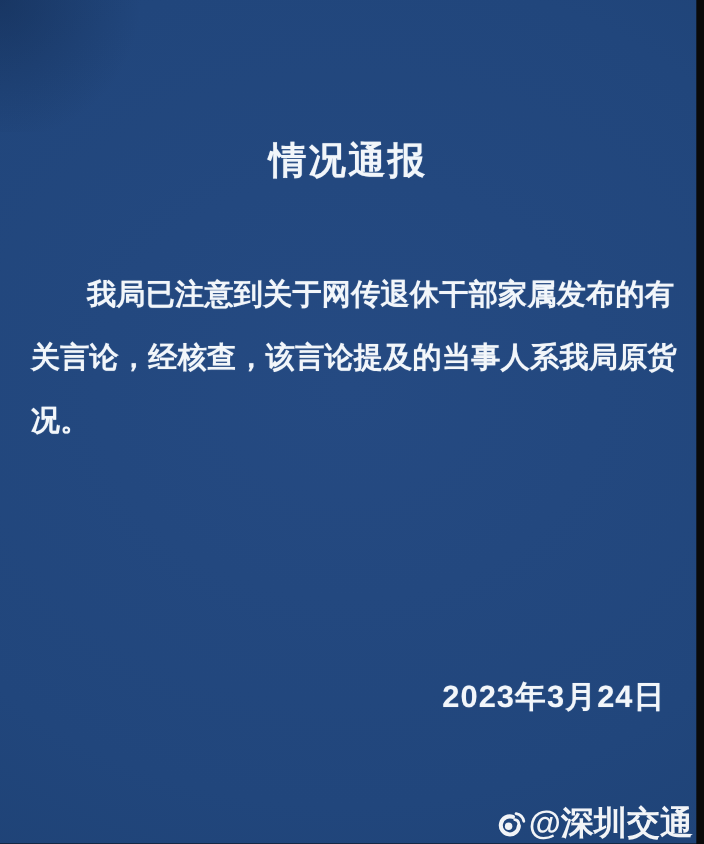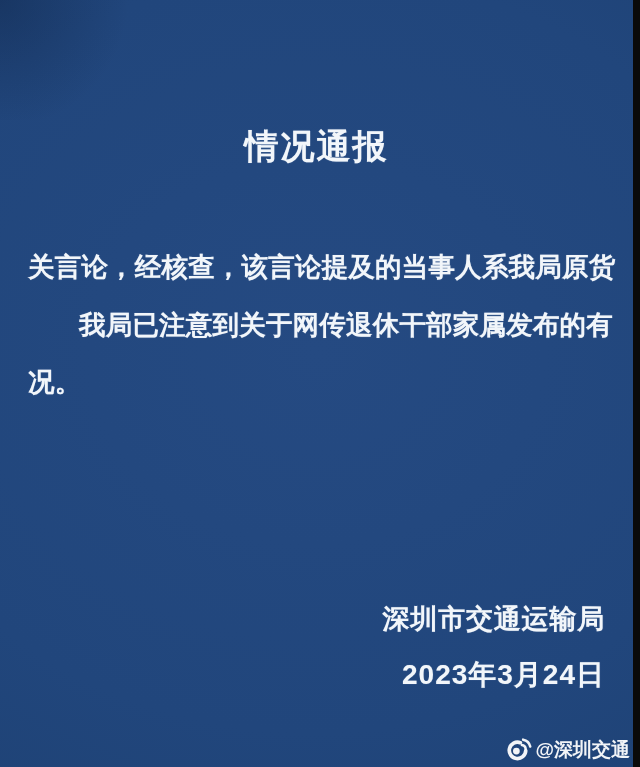--- a/index.html
+++ b/index.html
@@ -72,49 +72,48 @@
     margin-top: 14px;
     font-size: 28px;
     line-height: 41px;
     letter-spacing: 1px;
   }
   .watermark {
     position: absolute;
     right: 3px;
     bottom: 3px;
     display: flex;
-    align-items: center;
+    align-items: flex-start;
     gap: 3px;
     color: rgba(255,255,255,0.94);
-    font-size: 19px;
+    font-size: 30px;
     font-weight: bold;
     line-height: 28px;
   }
   .weibo-icon {
     display: inline-block;
     width: 29px;
     height: 29px;
   }
   .weibo-icon svg { display: block; width: 100%; height: 100%; }
 </style>
 </head>
 <body>
 
 <div class="notice-canvas">
 
   <div class="notice-title">情况通报</div>
 
   <div class="notice-body">
+    <div class="body-line indent">我局已注意到关于网传退休干部家属发布的有</div>
     <div class="body-line">关言论，经核查，该言论提及的当事人系我局原货</div>
-    <div class="body-line indent">我局已注意到关于网传退休干部家属发布的有</div>
     <div class="body-line">况。</div>
   </div>
 
   <div class="sign-block">
-    <div class="sign-name">深圳市交通运输局</div>
     <div class="sign-date">2023年3月24日</div>
   </div>
 
   <div class="watermark">
     <span class="weibo-icon">
       <svg viewBox="0 0 36 36" xmlns="http://www.w3.org/2000/svg">
 
         <path d="M 21.5 9.5 A 10.2 10.2 0 1 0 28.2 19.5" fill="none" stroke="rgba(255,255,255,0.94)" stroke-width="4.6" stroke-linecap="round"></path>
 
         <circle cx="16.6" cy="20.0" r="4.2" fill="rgba(255,255,255,0.94)"></circle>

